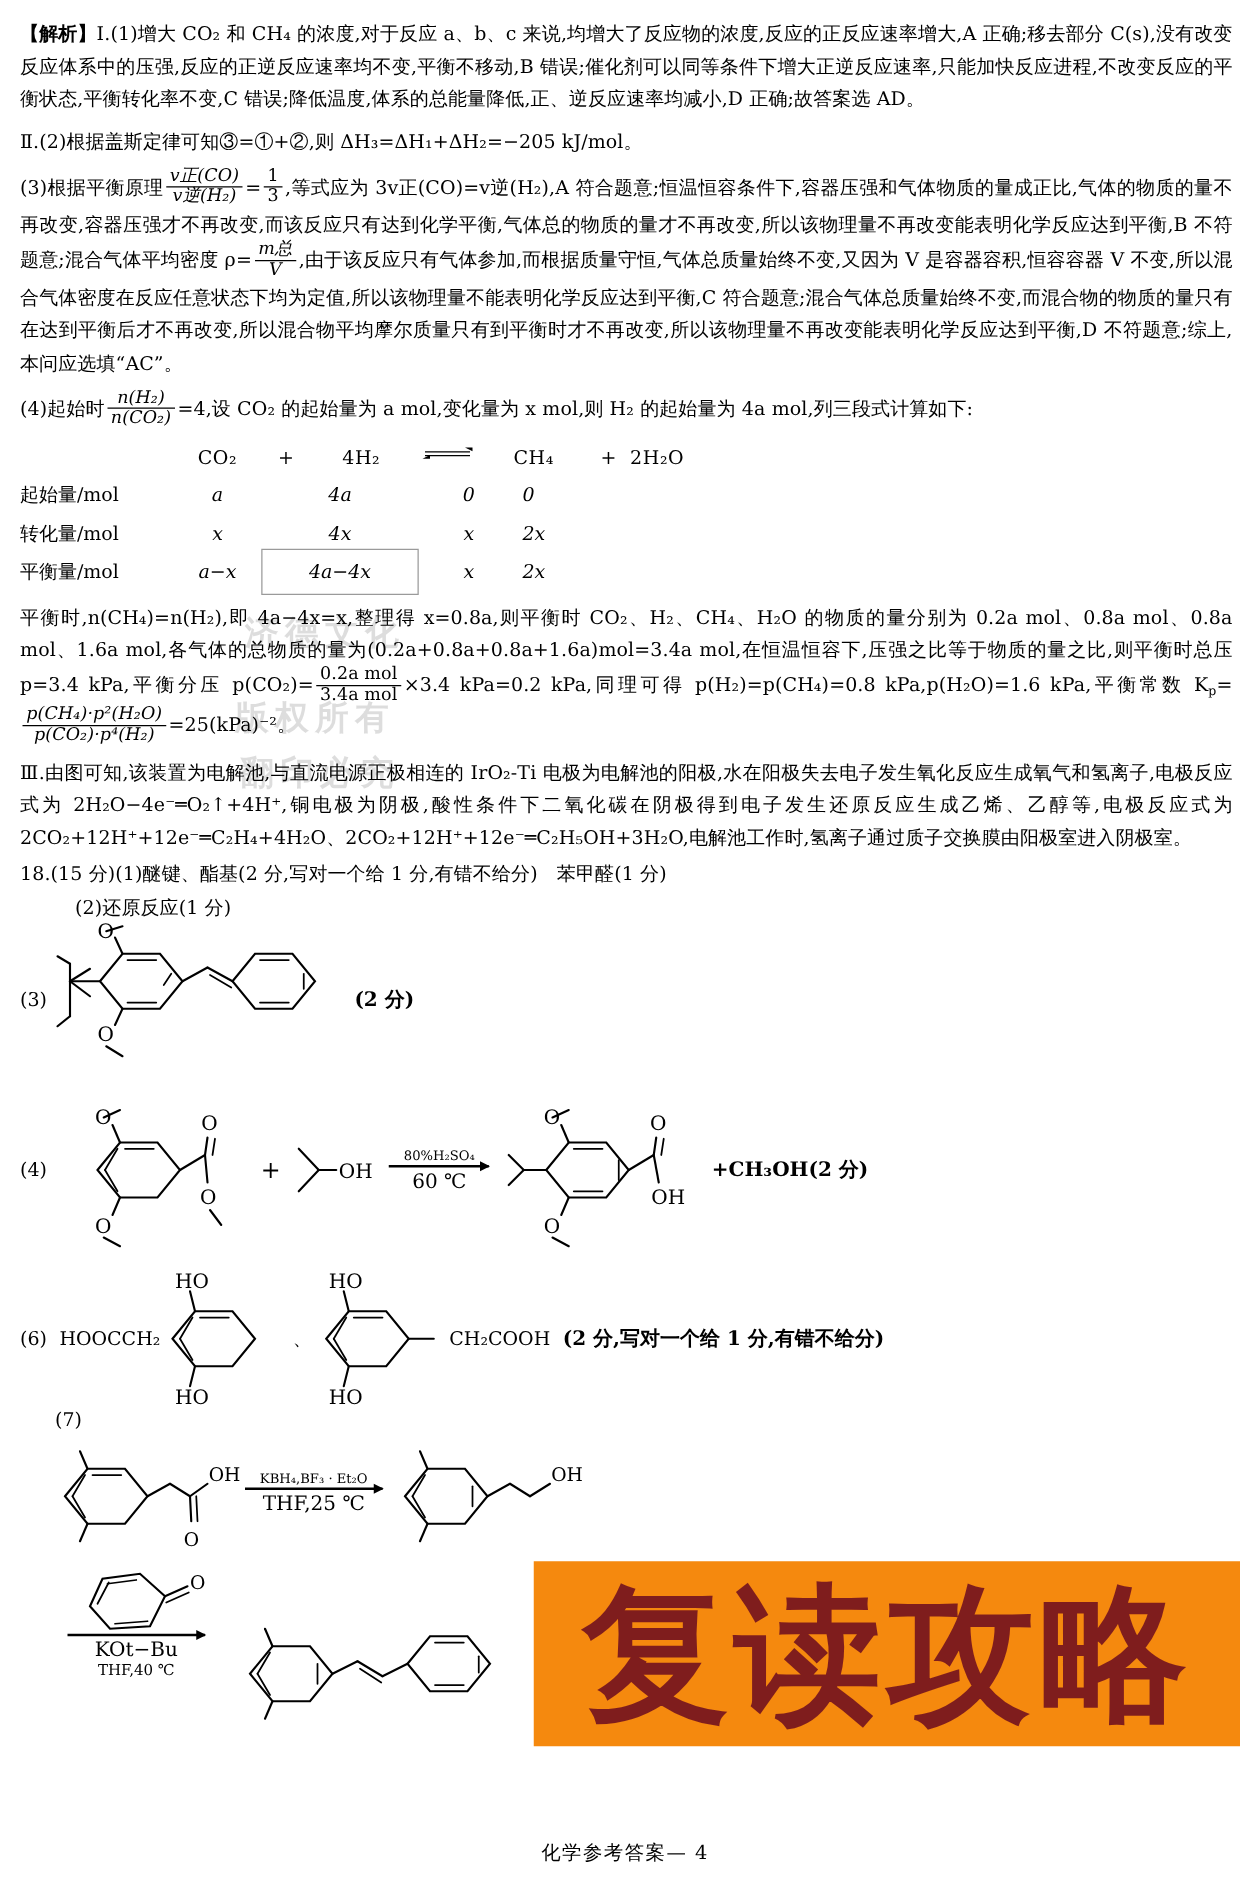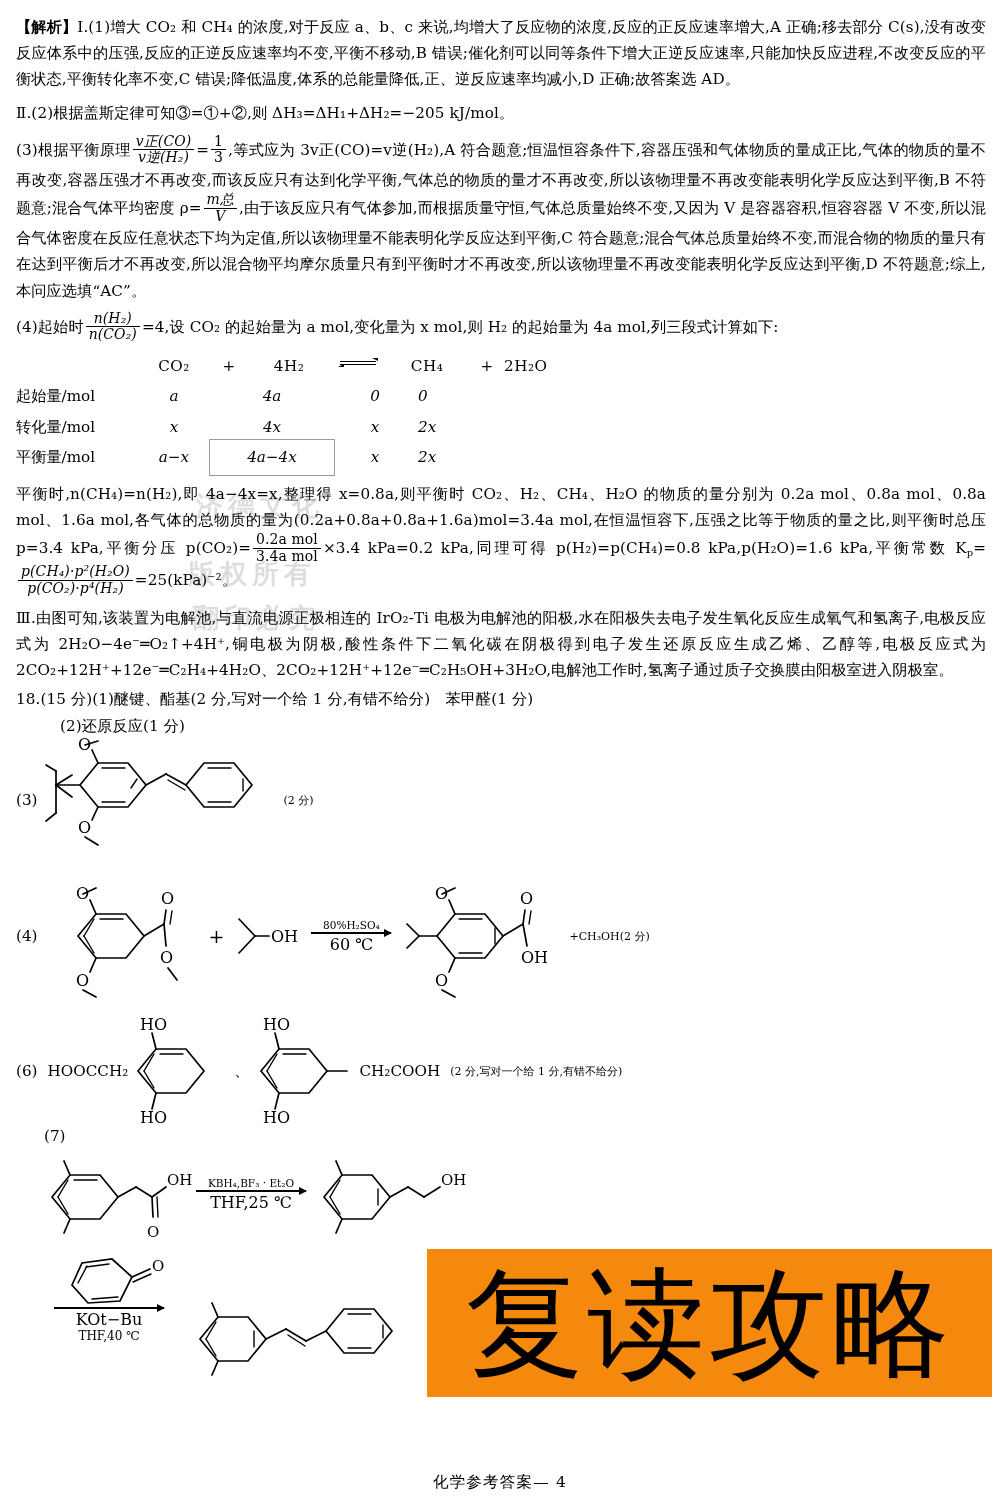--- a/index.html
+++ b/index.html
@@ -57,21 +57,21 @@
     font-family:Liberation Serif, serif;
     font-weight:700;font-size:27px;letter-spacing:5px;white-space:nowrap;
   }
   .wm .w1{left:196px;top:488px;}
   .wm .w2{left:188px;top:556px;}
   .wm .w3{left:192px;top:600px;}
 
   
   .structrow{display:flex;align-items:center;padding-left:16px;}
   .lead{font-size:15.2px;margin-right:4px;white-space:nowrap;}
-  .tail{font-size:11px;margin-left:6px;white-space:nowrap;}
+  .tail{font-size:16px;margin-left:6px;white-space:nowrap;font-weight:bold;}
   .plus{font-size:19px;margin:0 9px;}
   svg{display:block;overflow:visible;}
   .bond{stroke:#000;stroke-width:1.7;fill:none;stroke-linecap:round;}
   .bond-thin{stroke:#000;stroke-width:1.4;fill:none;stroke-linecap:round;}
   .atom{font-family:"DejaVu Serif","Liberation Serif",serif;font-size:16px;fill:#000;}
   .atom-s{font-family:"DejaVu Serif","Liberation Serif",serif;font-size:15px;fill:#000;}
 
   
   .arrowbox{display:flex;flex-direction:column;align-items:center;margin:0 6px;}
   .arrowbox .above{font-size:10.5px;white-space:nowrap;margin-bottom:1px;}
@@ -81,22 +81,22 @@
       border-style:solid;border-width:4.2px 0 4.2px 8px;
       border-color:transparent transparent transparent #000;}
 
   
   .banner{
     position:absolute;left:427px;top:1249px;width:565px;height:148px;
     background:#F5890E;z-index:9;
     display:flex;align-items:center;justify-content:center;
   }
   .banner span{
-    color:#000000;font-family:"DejaVu Sans","Liberation Sans",sans-serif;
-    font-weight:400;font-size:118px;letter-spacing:4px;line-height:1;
+    color:#7f1d1d;font-family:"DejaVu Sans","Liberation Sans",sans-serif;
+    font-weight:700;font-size:118px;letter-spacing:4px;line-height:1;
   }
 
   
   .footer{position:absolute;left:0;bottom:16px;width:100%;text-align:center;
           font-size:15.5px;letter-spacing:1.2px;}
 
   .note{font-size:15.2px;padding-left:16px;}
 </style>
 </head>
 <body>

